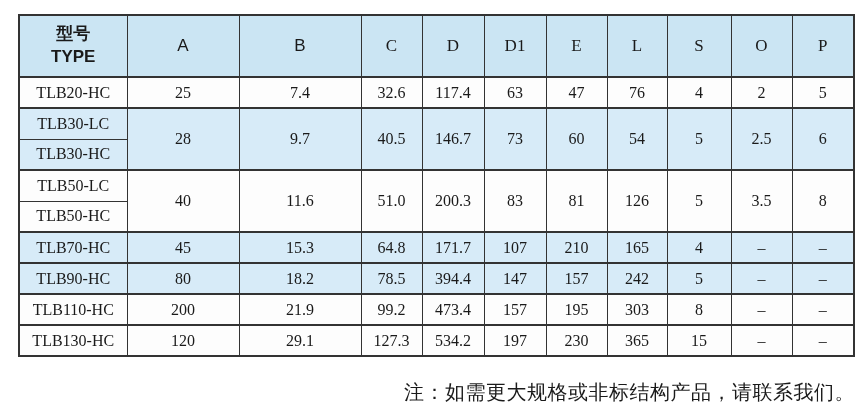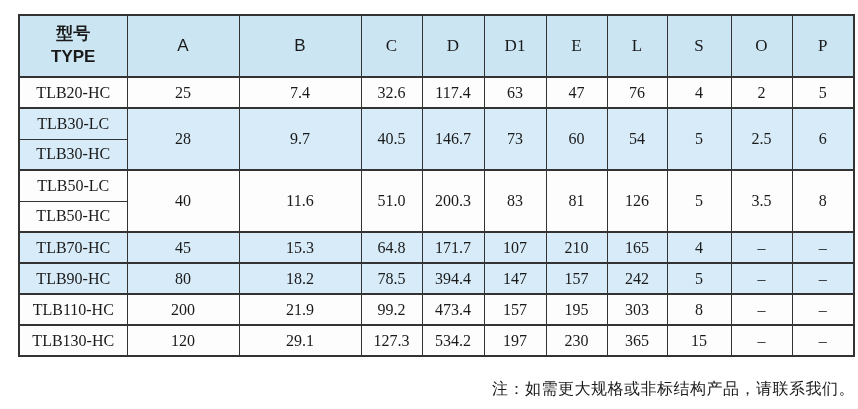--- a/index.html
+++ b/index.html
@@ -54,21 +54,21 @@
   }
   tbody td { height: 31px; font-size: 16px; }
   td.model-cell { font-size: 16px; }
   tr.blue td { background: var(--row-blue); }
   tr.pair-first td.model-cell { border-bottom-width: 1px; }
   tr.pair-second td.model-cell { border-top-width: 1px; }
   .footnote {
     position: absolute;
     right: 3px;
     top: 379px;
-    font-size: 16px;
+    font-size: 20px;
     letter-spacing: 0.5px;
     white-space: nowrap;
   }
 </style>
 </head>
 <body>
 
 <table class="spec">
   <colgroup>
     <col style="width:108px">

